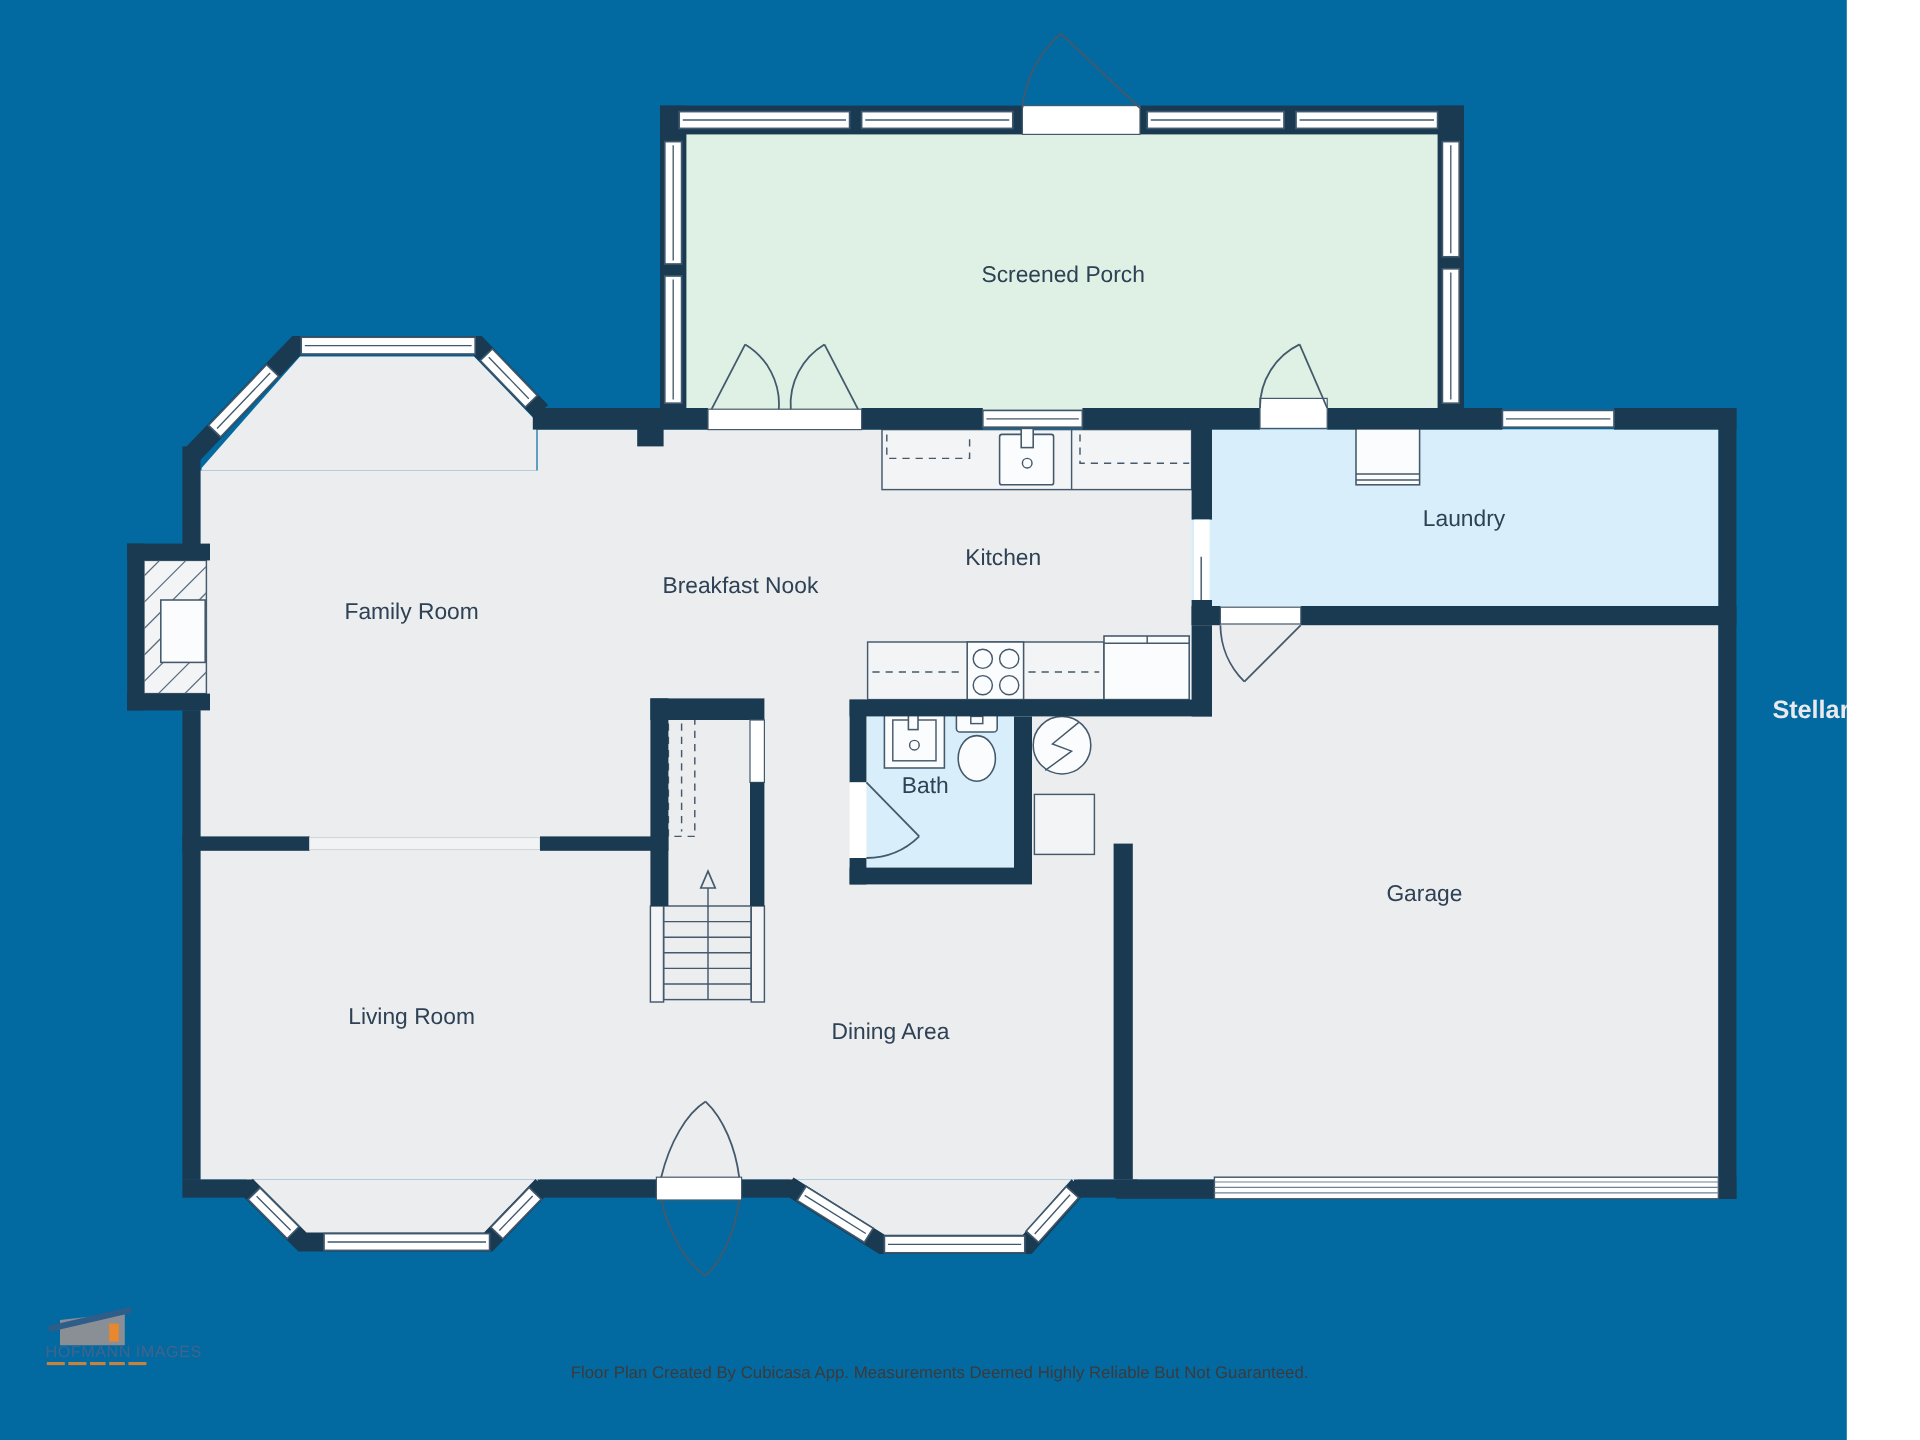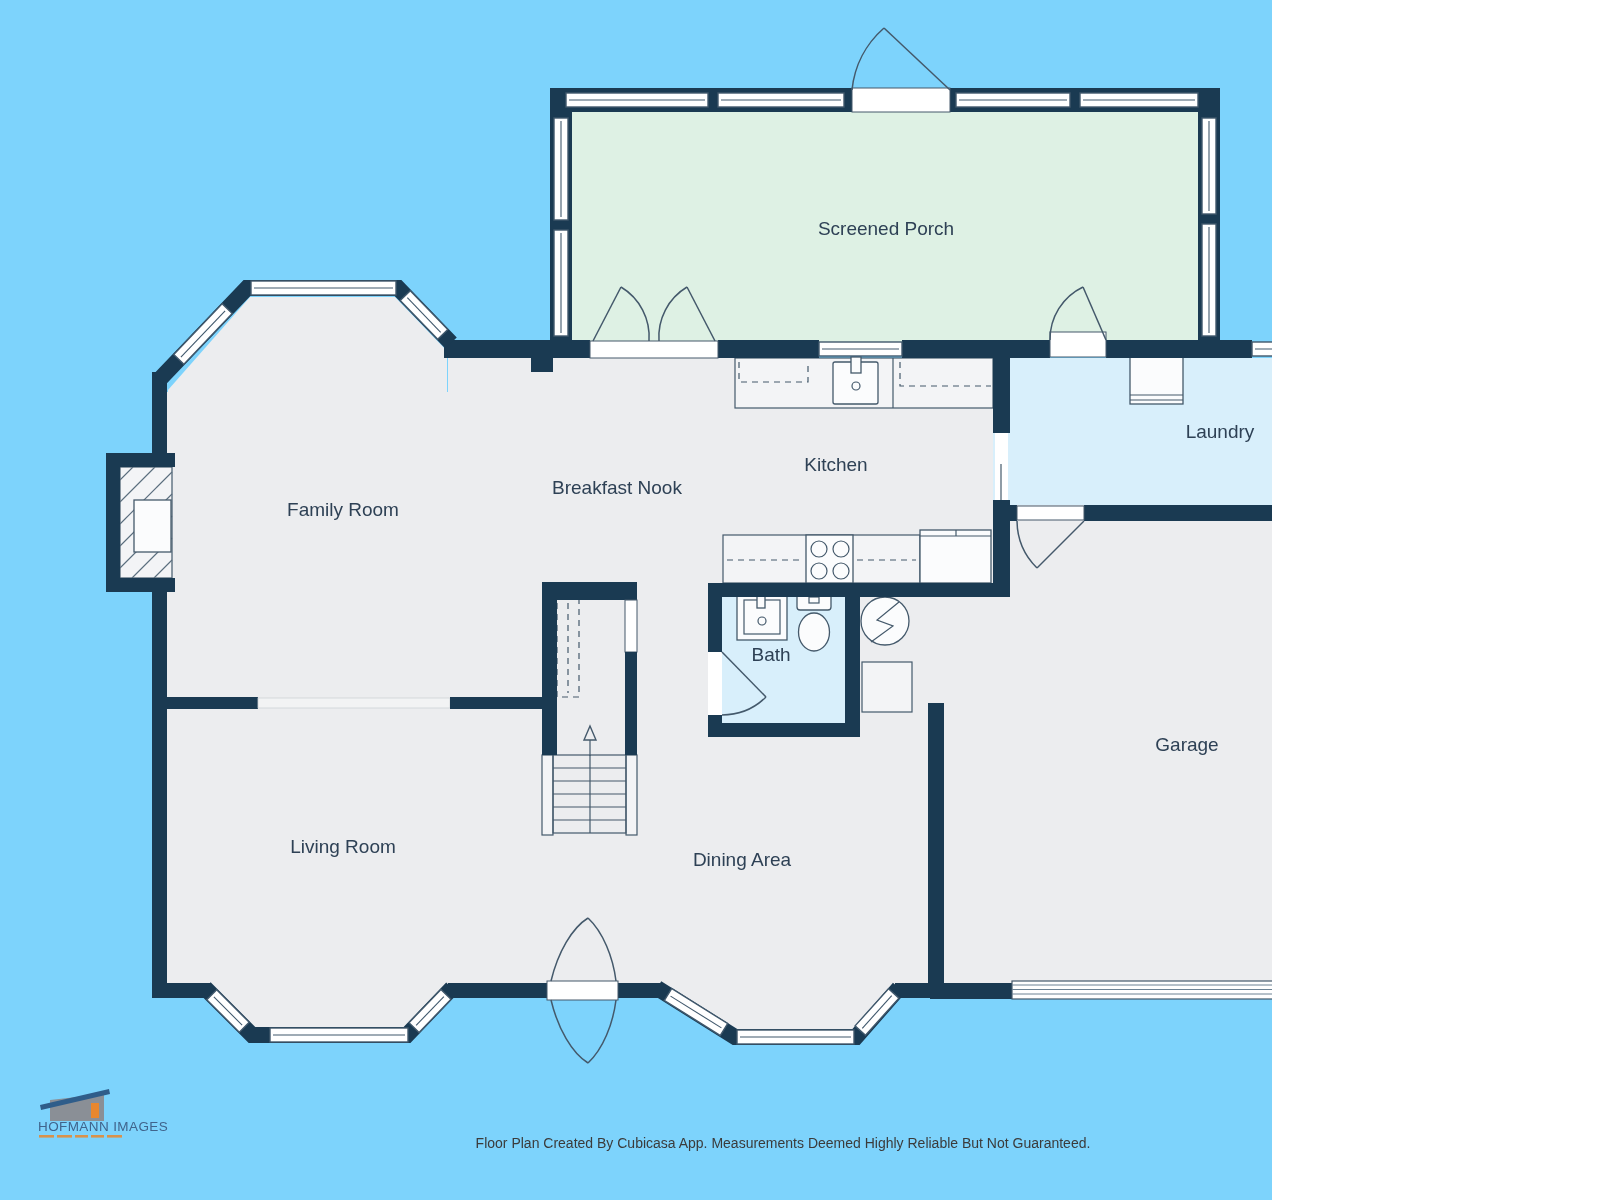--- a/index.html
+++ b/index.html
@@ -1,16 +1,16 @@
 <!DOCTYPE html>
 <html><head>
 <meta charset="utf-8">
 <style>
   html,body{margin:0;padding:0;background:#ffffff;}
-  .canvas{position:relative;width:1272px;height:1200px;background:#7dd3fc;overflow:hidden;
+  .canvas{position:relative;width:1539px;height:1200px;background:#0369a1;overflow:hidden;
           font-family:"Liberation Sans",sans-serif;}
   svg{position:absolute;left:0;top:0;}
   .w{fill:#1a3a52;}
   .plw{fill:none;stroke:#1a3a52;stroke-width:16;}
   .open{fill:#ffffff;stroke:#44596b;stroke-width:1;}
   .winr{fill:#ffffff;stroke:#40586c;stroke-width:1.4;}
   .winl{stroke:#40586c;stroke-width:1.1;}
   .fx{fill:#fbfcfd;stroke:#44596b;stroke-width:1.3;}
   .ct{fill:#f3f4f6;stroke:#44596b;stroke-width:1.2;}
   .arc{fill:none;stroke:#44596b;stroke-width:1.5;}

